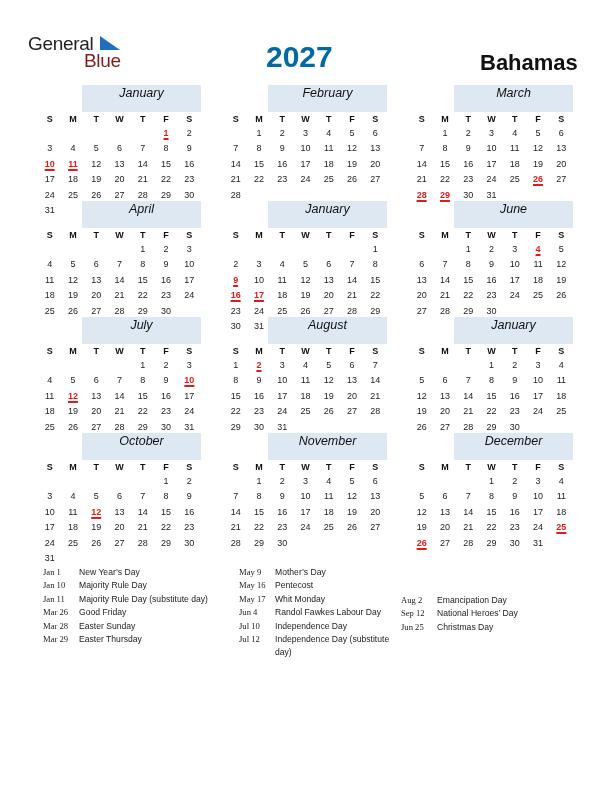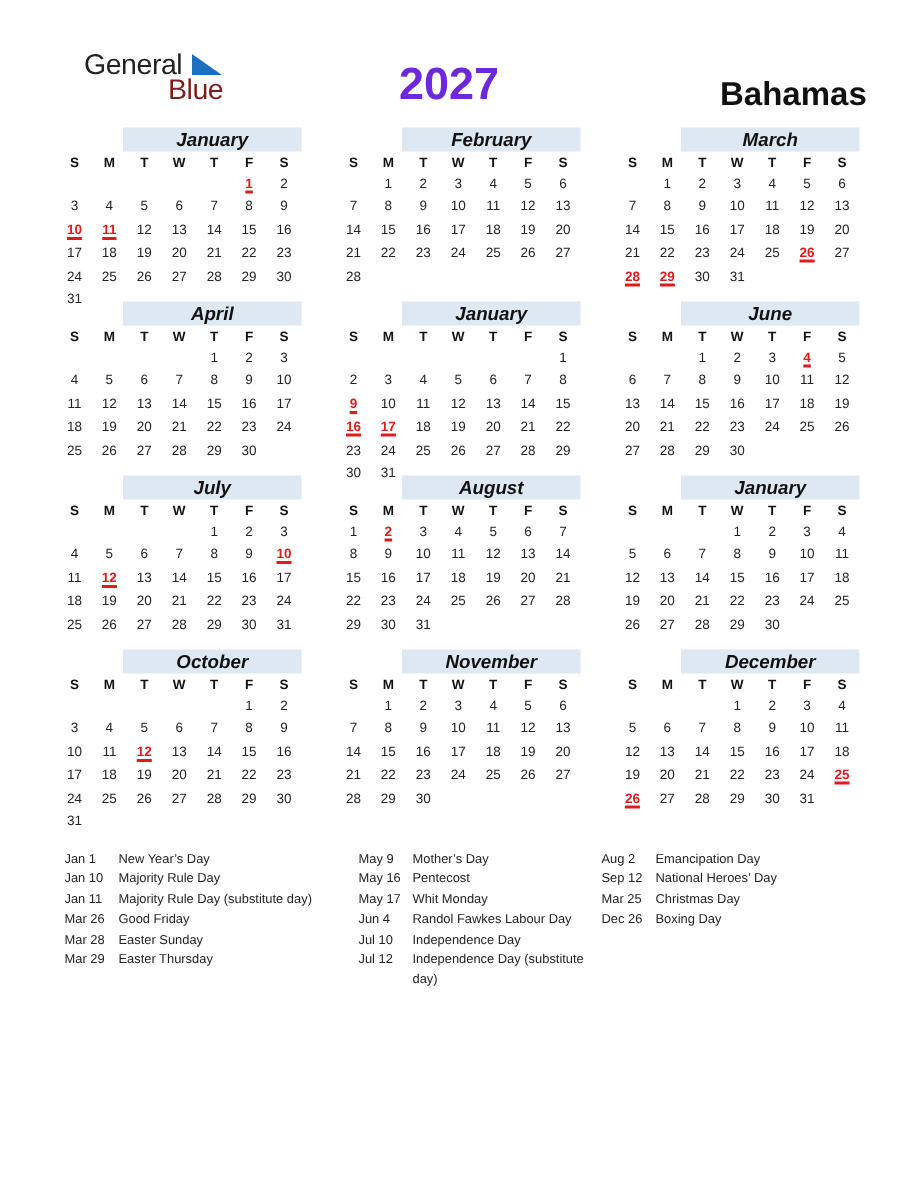--- a/index.html
+++ b/index.html
@@ -1,33 +1,33 @@
 <!DOCTYPE html>
 <html><head>
 <meta charset="utf-8">
 <style>
   html, body { margin:0; padding:0; background:#ffffff; }
   body { width:612px; height:792px; position:relative; overflow:hidden;
          font-family:"Liberation Sans", sans-serif; color:#222; }
-  .logo { position:absolute; left:56px; top:33px; width:100px; height:40px; }
+  .logo { position:absolute; left:28px; top:33px; width:100px; height:40px; }
   .logo .general { position:absolute; left:0; top:0; font-size:19px; color:#222; letter-spacing:-0.3px; }
   .logo .blue { position:absolute; left:56px; top:17px; font-size:19px; color:#7f1d1d; letter-spacing:-0.3px; }
   .logo .tri { position:absolute; left:72px; top:3px; width:0; height:0;
                border-left:20px solid #1e6fc0; border-top:14px solid transparent; }
-  .year { position:absolute; left:266px; top:40px; font-size:30px; font-weight:bold; color:#6d28d9; }
+  .year { position:absolute; left:266px; top:40px; font-size:30px; font-weight:bold; color:#0369a1; }
   .country { position:absolute; left:480px; top:50px; width:88px; text-align:right; font-size:22px; font-weight:bold; color:#111; }
   .month { position:absolute; width:163px; }
-  .mhead { height:16px; background:#dde8f3; text-align:center; font-size:12.5px; font-weight:bold; font-style:italic; line-height:16px; color:#111;margin-left:44px; }
+  .mhead { height:27px; background:#dde8f3; text-align:center; font-size:12.5px; font-weight:normal; font-style:italic; line-height:16px; color:#111;margin-left:44px; }
   .grid { display:grid; grid-template-columns:repeat(7, 1fr); }
   .dow { font-size:9px; font-weight:bold; text-align:center; height:14px; line-height:14px; color:#111; }
   .day { font-size:9px; text-align:center; height:15.4px; line-height:15.4px; color:#222; }
   .day.hol { color:#e01b1b; font-weight:bold; text-decoration:underline; text-decoration-thickness:1.5px; text-underline-offset:2px; }
   .hcol { position:absolute; top:566px; font-size:8.6px; color:#222; }
   .hrow { display:flex; line-height:13.4px; }
-  .hdate { flex:0 0 36px; }
+  .hdate { flex:0 0 36px;font-family:Liberation Serif, serif; }
   .hname { flex:1; }
 </style>
 </head>
 <body>
 
 <div class="logo">
   <span class="general">General</span>
   <span class="tri"></span>
   <span class="blue">Blue</span>
 </div>
@@ -626,31 +626,27 @@
       </div>
       <div class="hrow">
         <span class="hdate">Jul 10</span>
         <span class="hname">Independence Day</span>
       </div>
       <div class="hrow">
         <span class="hdate">Jul 12</span>
         <span class="hname">Independence Day (substitute day)</span>
       </div>
     </div>
-    <div class="hcol" style="left: 401px; width: 170px;">
+    <div class="hcol" style="left: 401px; width: 170px; margin-top: 28px;">
       <div class="hrow">
         <span class="hdate">Aug 2</span>
         <span class="hname">Emancipation Day</span>
       </div>
       <div class="hrow">
         <span class="hdate">Sep 12</span>
         <span class="hname">National Heroes’ Day</span>
       </div>
       <div class="hrow">
-        <span class="hdate">Mar 25</span>
+        <span class="hdate">Jun 25</span>
         <span class="hname">Christmas Day</span>
-      </div>
-      <div class="hrow">
-        <span class="hdate">Dec 26</span>
-        <span class="hname">Boxing Day</span>
       </div>
     </div>
   </div>
 
 </body></html>

